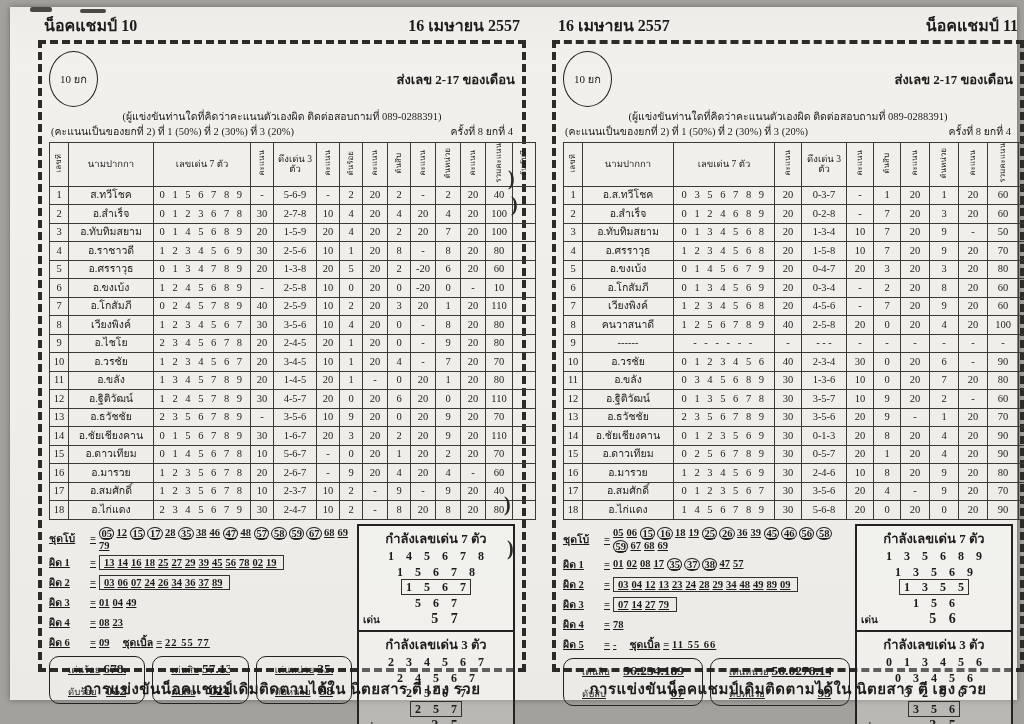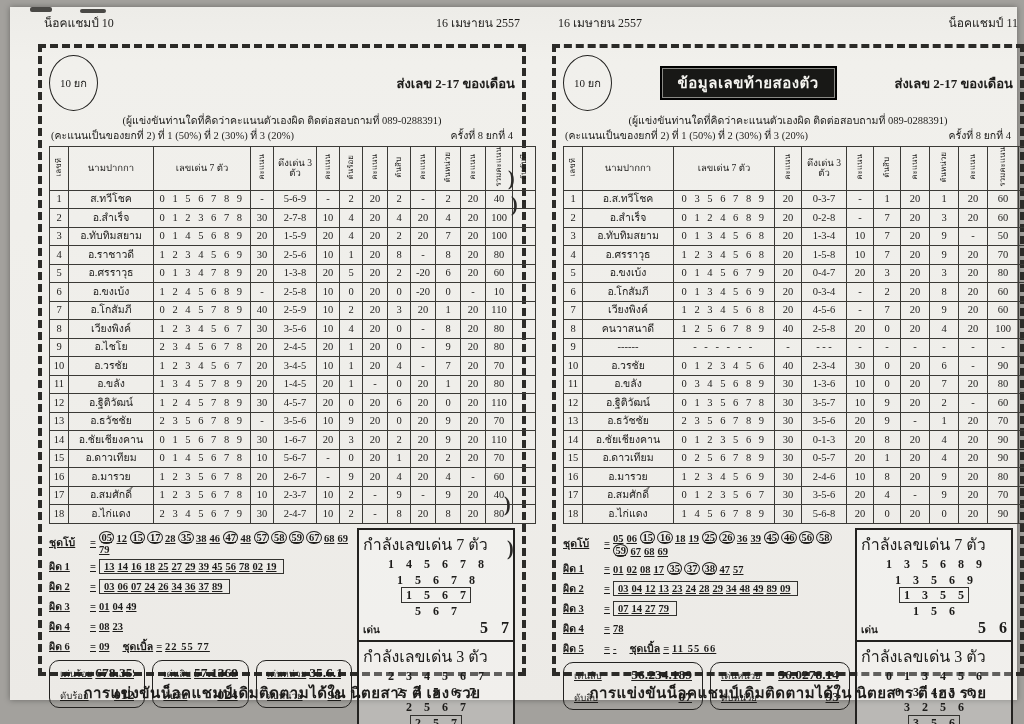--- a/index.html
+++ b/index.html
@@ -12,21 +12,21 @@
   .paper{
     position:absolute;left:10px;top:7px;right:7px;bottom:24px;
     background:linear-gradient(180deg,#edece8 0%,#f1f0ec 8%,#efeeea 55%,#eceae6 100%);
     box-shadow:0 0 6px rgba(0,0,0,.35);
   }
   .smudge{position:absolute;background:#4a4946;border-radius:2px;}
   .page{position:absolute;top:6px;}
   .page-left{left:28px;width:488px;}
   .page-right{left:542px;width:472px;}
   .corner-row{display:flex;justify-content:space-between;align-items:baseline;
-    font-weight:normal;font-size:12px;padding:0 6px;margin-bottom:12px;}
+    font-weight:bold;font-size:16px;padding:0 6px;margin-bottom:2px;}
   .frame{border:4px dashed #2c2b28;padding:5px 7px 6px 7px;height:632px;box-sizing:border-box;}
   .title-row{display:flex;align-items:center;margin:2px 0 3px 0;}
   .oval{display:inline-block;border:1.5px solid #232220;border-radius:50%;
     padding:18px 10px;font-size:11px;white-space:nowrap;}
   .title-box{background:#181816;color:#f5f4f0;font-weight:bold;font-size:15px;
     padding:3px 16px;margin:0 10px 0 auto;border:2px solid #000;
     box-shadow:inset 0 0 0 1px #8a8a86;white-space:nowrap;letter-spacing:.5px;}
   .send{font-size:13px;font-weight:bold;white-space:nowrap;margin-left:auto;}
   .note{text-align:center;font-size:10.5px;line-height:1.25;}
   .note2-row{display:flex;justify-content:space-between;font-size:10.5px;
@@ -41,41 +41,41 @@
   td.digits-cell{letter-spacing:2.5px;font-size:11px;}
   .rot{writing-mode:vertical-rl;transform:rotate(180deg);font-size:8px;
     line-height:1;display:inline-block;max-height:40px;overflow:hidden;}
   .bottom{display:flex;gap:5px;margin-top:4px;}
   .bleft{flex:1;min-width:0;text-decoration:underline;}
   .bright{width:158px;flex:none;}
   .nline{display:flex;align-items:center;font-size:10.5px;font-weight:bold;
     margin:3px 0;white-space:nowrap;}
   .nlabel{width:38px;flex:none;}
   .neq{margin:0 3px;flex:none;}
-  .ngroup{display:inline-flex;flex-wrap:wrap;align-items:flex-end;min-width:0;}
+  .ngroup{display:inline-flex;flex-wrap:wrap;align-items:flex-start;min-width:0;}
   .nbox{border:1px solid #33322f;padding:1px 4px;}
   .tok{margin-right:3px;font-size:10.5px;}
   .circ{border:1px solid #232220;border-radius:50%;padding:0 1.5px;margin-right:2px;}
   .xlabel{margin-left:10px;flex:none;}
   .xval{flex:none;letter-spacing:1px;}
   .stat-row{display:flex;gap:7px;margin-top:5px;}
-  .statbox{border:1.5px solid #232220;border-radius:10px;padding:4px 10px;flex:1;min-width:0;}
+  .statbox{border:1.5px solid #232220;border-radius:10px;padding:4px 18px;flex:1;min-width:0;}
   .statrow{display:flex;justify-content:space-between;align-items:baseline;overflow:hidden;}
   .statrow+.statrow{margin-top:6px;}
   .slabel{font-size:9.5px;flex:none;margin-right:3px;}
   .sval{font-size:13.5px;font-weight:bold;white-space:nowrap;}
   .panel{border:2px solid #232220;padding:2px 4px 3px 4px;background:rgba(255,255,255,.25);}
   .panel+.panel{margin-top:-2px;}
-  .ptitle{text-align:left;font-size:16px;font-weight:normal;}
+  .ptitle{text-align:center;font-size:13px;font-weight:bold;}
   .prow{text-align:center;font-size:12px;font-weight:bold;line-height:1.3;}
   .prow .digits{word-spacing:9px;}
   .pboxed{border:1px solid #33322f;padding:0 4px;}
   .den-row{display:flex;align-items:baseline;font-weight:bold;}
   .denlabel{font-size:10px;flex:none;}
-  .denval{flex:1;text-align:right;font-size:16px;word-spacing:9px;}
+  .denval{flex:1;text-align:center;font-size:14px;word-spacing:9px;}
   .pfooter{text-align:center;font-weight:bold;font-size:15px;margin-top:5px;letter-spacing:.5px;}
   .bindmark{position:absolute;font-size:20px;font-weight:bold;color:#2a2927;
     font-family:"Liberation Serif",serif;}
 </style>
 </head>
 <body>
 
 <div class="paper">
   <div class="smudge" style="left:20px;top:0;width:22px;height:5px;"></div>
   <div class="smudge" style="left:70px;top:2px;width:26px;height:4px;"></div>
@@ -556,21 +556,20 @@
   </div>
 
   <div class="page page-right">
     <div class="corner-row">
       <span>16  เมษายน  2557</span>
       <span>น็อคแชมป์  11</span>
     </div>
     <div class="frame">
       <div class="title-row">
         <span class="oval">10 ยก</span>
-        <span class="title-box">ข้อมูลเลขท้ายสองตัว</span>
         <span class="send">ส่งเลข  2-17  ของเดือน</span>
       </div>
       <div class="note">(ผู้แข่งขันท่านใดที่คิดว่าคะแนนตัวเองผิด  ติดต่อสอบถามที่  089-0288391)</div>
       <div class="note2-row">
         <span>(คะแนนเป็นของยกที่ 2)   ที่ 1   (50%)   ที่ 2   (30%)   ที่ 3   (20%)</span>
         <span>ครั้งที่ 8   ยกที่ 4</span>
       </div>
       <table class="score">
         <thead>
             <tr>

